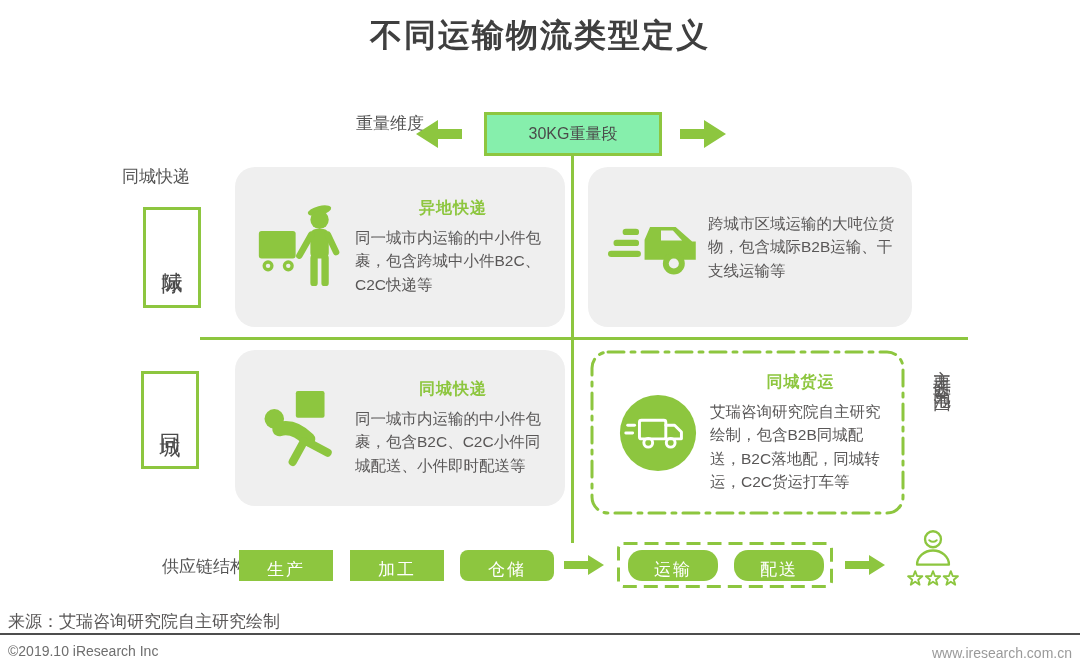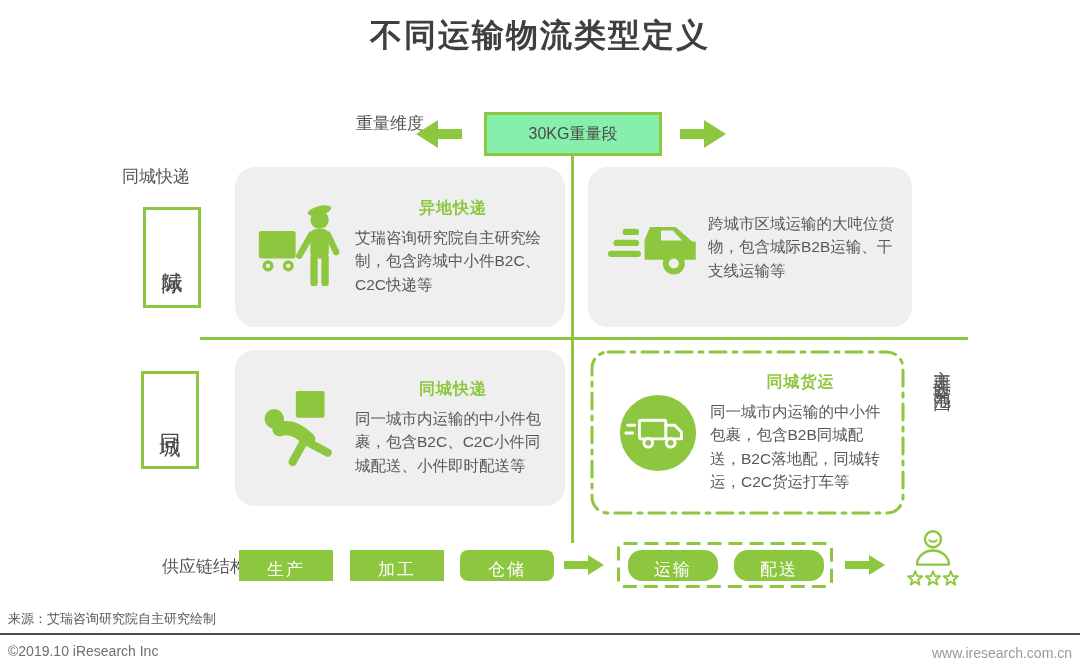--- a/index.html
+++ b/index.html
@@ -47,21 +47,21 @@
     writing-mode:vertical-rl;text-orientation:upright;
     font-size:18px;color:#595757;letter-spacing:5px;
   }
   .stage-box{
     width:94px;height:31px;background:#8dc63f;color:#ffffff;
     display:flex;align-items:flex-end;justify-content:center;
     font-size:17px;letter-spacing:2px;
   }
   .stage-box.inner{width:90px;border-radius:14px;}
   .sc-dashed{left:617px;top:542px;width:216px;height:46px;}
-  .footer-src{left:8px;top:610px;font-size:13px;color:#595757;}
+  .footer-src{left:8px;top:610px;font-size:17px;color:#595757;}
   .footer-line{left:0;top:633px;width:1080px;height:2px;background:#4d4d4d;}
   .footer-copy{left:8px;top:643px;font-size:14px;color:#6e6e6e;}
   .footer-web{right:8px;top:645px;font-size:14px;color:#9a9a9a;text-align:right;}
 </style>
 </head>
 <body>
 
 <div class="abs page-title">不同运输物流类型定义</div>
 
 <div class="abs axis-label" style="left:308px;top:112px;margin-left:48px;">重量维度</div>
@@ -111,21 +111,21 @@
         <rect x="70" y="56" width="8" height="34" rx="3.5"></rect>
       </g>
       <g stroke="#8dc63f" stroke-width="7" stroke-linecap="round">
         <line x1="59" y1="34" x2="46" y2="57"></line>
         <line x1="77" y1="34" x2="86" y2="53"></line>
       </g>
     </svg>
   </div>
   <div class="textcol">
     <div class="q-title">异地快递</div>
-    <div class="q-desc">艾瑞咨询研究院自主研究绘制，包含跨城中小件B2C、C2C快递等</div>
+    <div class="q-desc">同一城市内运输的中小件包裹，包含跨城中小件B2C、C2C快递等</div>
   </div>
 </div>
 
 <div class="abs card" style="left:588px;top:167px;width:324px;height:160px;">
   <div class="iconwrap">
     <svg width="96" height="68" viewBox="0 0 105 72">
       <g fill="#8dc63f">
         <rect x="16" y="16" width="18" height="7" rx="3.5"></rect>
         <rect x="6" y="28" width="28" height="7" rx="3.5"></rect>
         <rect x="0" y="40" width="36" height="7" rx="3.5"></rect>
@@ -169,21 +169,21 @@
         <path d="M50,34 h9 l7,7 v7 h-16"></path>
         <circle cx="32" cy="52" r="4.5"></circle>
         <circle cx="55" cy="52" r="4.5"></circle>
         <line x1="11" y1="34" x2="18" y2="34"></line>
         <line x1="9" y1="42" x2="16" y2="42"></line>
       </g>
     </svg>
   </div>
   <div class="textcol">
     <div class="q-title">同城货运</div>
-    <div class="q-desc">同一城市内运输的中小件包裹，包含B2B同城配送，B2C落地配，同城转运，C2C货运打车等</div>
+    <div class="q-desc">艾瑞咨询研究院自主研究绘制，包含B2B同城配送，B2C落地配，同城转运，C2C货运打车等</div>
   </div>
 </div>
 
 <div class="abs scope-label">主要研究范围</div>
 
 <div class="abs axis-label" style="left:122px;top:555px;margin-left:40px;">供应链结构</div>
 
 <div class="abs stage-box" style="left:239px;top:550px;">
   <span>生产</span>
 </div>

